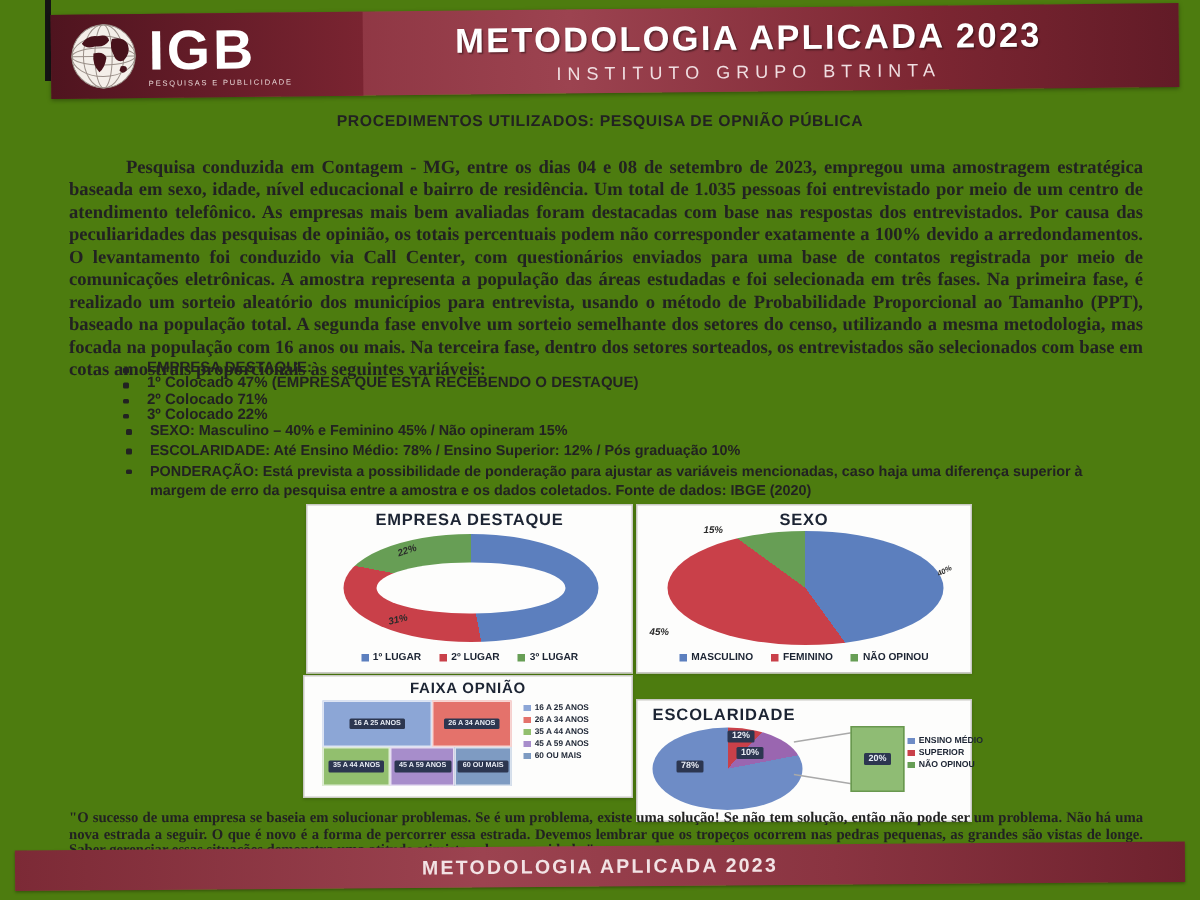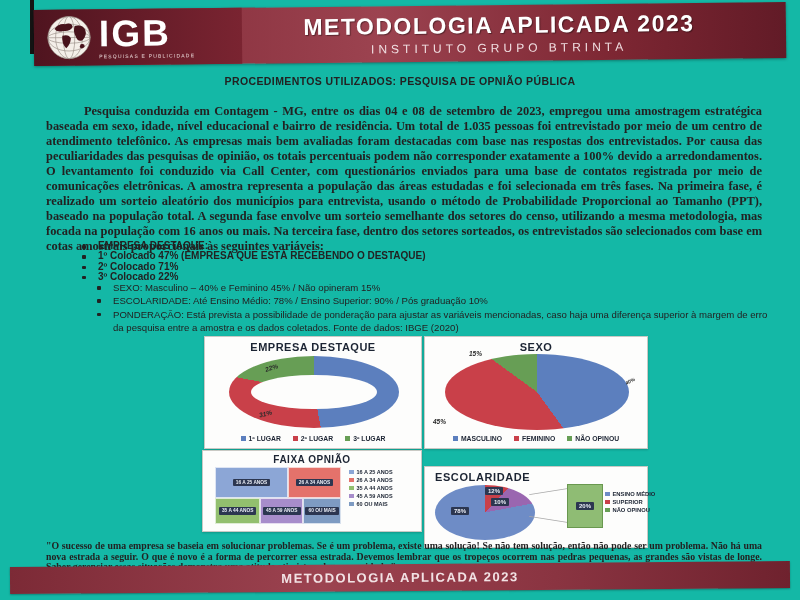--- a/index.html
+++ b/index.html
@@ -1,16 +1,16 @@
 <!DOCTYPE html>
 <html><head>
 <meta charset="utf-8">
 <style>
   html,body{margin:0;padding:0;background:#f6f5f3;}
-  #page{position:relative;width:800px;height:600px;background:#14b8a6;overflow:hidden;
+  #page{position:relative;width:800px;height:600px;background:#4d7c0f;overflow:hidden;
         font-family:"Liberation Sans",sans-serif;color:#1a1a1a;}
 
   
   #scan-edge{position:absolute;left:30px;top:0;width:4px;height:54px;background:#141414;}
   #header{position:absolute;left:34px;top:6px;width:752px;height:56px;
           background:linear-gradient(90deg,#5e1a25 0%,#88303d 16%,#9c4350 46%,#7c2632 78%,#621b27 100%);
           transform:rotate(-0.6deg);display:flex;align-items:center;
           box-shadow:0 1px 3px rgba(0,0,0,.35);}
   #logo-area{width:208px;height:100%;display:flex;align-items:center;gap:7px;padding-left:12px;
              background:linear-gradient(90deg,#4f141f,#7a2431);box-sizing:border-box;}
@@ -28,22 +28,22 @@
                  font-size:10.5px;font-weight:bold;letter-spacing:.4px;color:#222;}
   #intro{position:absolute;left:46px;top:92px;width:716px;
          font-family:"Liberation Serif",serif;font-weight:bold;font-size:12.4px;
          line-height:14.9px;text-align:justify;text-indent:38px;color:#222;}
   ul.blist{position:absolute;margin:12px;padding:0;list-style:none;}
   ul.blist li{position:relative;padding-left:20px;}
   ul.blist li::before{content:"";position:absolute;left:4px;top:4px;width:3.5px;height:3.5px;
                       background:#222;border-radius:1px;}
   #bullets-primary{left:66px;top:229px;width:620px;font-size:10px;font-weight:bold;
                    line-height:10.3px;color:#222;}
-  #bullets-secondary{left:81px;top:270px;width:680px;font-size:9.6px;line-height:12.9px;
-                     color:#222;font-weight:400;}
+  #bullets-secondary{left:68px;top:270px;width:680px;font-size:9.6px;line-height:12.9px;
+                     color:#222;font-weight:700;}
   #bullets-secondary li{margin-bottom:.5px;}
 
   
   .card{position:absolute;background:#fdfdfc;border:1px solid #c9c9c4;
         box-shadow:0 1px 2px rgba(0,0,0,.18);}
   .card-title{text-align:center;font-weight:bold;color:#1c2433;}
   #card-empresa{left:204px;top:336px;width:216px;height:111px;}
   #card-sexo{left:424px;top:336px;width:222px;height:111px;}
   #card-faixa{left:202px;top:450px;width:218px;height:80px;}
   #card-escolaridade{left:424px;top:450px;width:222px;height:80px;margin-top:16px;}
@@ -141,21 +141,21 @@
   <p id="intro"><span>Pesquisa conduzida em  Contagem - MG, entre os dias 04 e 08 </span><span style="font-weight: 900;">de setembro de 2023</span><span>, empregou uma amostragem estratégica baseada em sexo, idade, nível educacional e bairro de residência. Um total de 1.035 pessoas foi entrevistado por meio de um centro de atendimento telefônico. As empresas mais bem avaliadas foram destacadas com base nas respostas dos entrevistados. Por causa das peculiaridades das pesquisas de opinião, os totais percentuais podem não corresponder exatamente a 100% devido a arredondamentos. O levantamento foi conduzido via </span><span style="font-weight: 900;">Call Center</span><span>, com questionários enviados para uma base de contatos registrada por meio de comunicações eletrônicas. A amostra representa a população das áreas estudadas e foi selecionada em três fases. Na primeira fase, é realizado um sorteio aleatório dos municípios para entrevista, usando o método de </span><span style="font-weight: 900;">Probabilidade Proporcional ao Tamanho (PPT)</span><span>, baseado na população total. A segunda fase envolve um sorteio semelhante dos setores do censo, utilizando a mesma metodologia, mas focada na população com 16 anos ou mais. Na terceira fase, dentro dos setores sorteados, os entrevistados são selecionados com base em cotas amostrais proporcionais às seguintes variáveis:</span></p>
 
   <ul id="bullets-primary" class="blist">
       <li>EMPRESA DESTAQUE:</li>
       <li>1º Colocado 47% (EMPRESA QUE ESTÁ RECEBENDO O DESTAQUE)</li>
       <li>2º Colocado 71%</li>
       <li>3º Colocado 22%</li>
     </ul>
   <ul id="bullets-secondary" class="blist">
       <li>SEXO: Masculino – 40% e Feminino 45% / Não opineram 15%</li>
-      <li>ESCOLARIDADE: Até Ensino Médio: 78% / Ensino Superior: 90% / Pós graduação 10%</li>
+      <li>ESCOLARIDADE: Até Ensino Médio: 78% / Ensino Superior: 12% / Pós graduação 10%</li>
       <li>PONDERAÇÃO: Está prevista a possibilidade de ponderação para ajustar as variáveis mencionadas, caso haja uma diferença superior à margem de erro da pesquisa entre a amostra e os dados coletados. Fonte de dados: IBGE (2020)</li>
     </ul>
 
   <div id="card-empresa" class="card">
     <div class="card-title">EMPRESA DESTAQUE</div>
     <div id="donut-empresa" class="pie-fill" style="background: conic-gradient(rgb(92, 127, 190) 0deg, rgb(92, 127, 190) 169.2deg, rgb(201, 64, 73) 169.2deg, rgb(201, 64, 73) 280.8deg, rgb(103, 158, 85) 280.8deg, rgb(103, 158, 85) 360deg);">
       <div class="hole"></div>
       <span class="pct" style="left:36px;top:8px;transform:rotate(-18deg);">22%</span>
       <span class="pct" style="left:30px;top:54px;transform:rotate(-14deg);">31%</span>
     </div>

